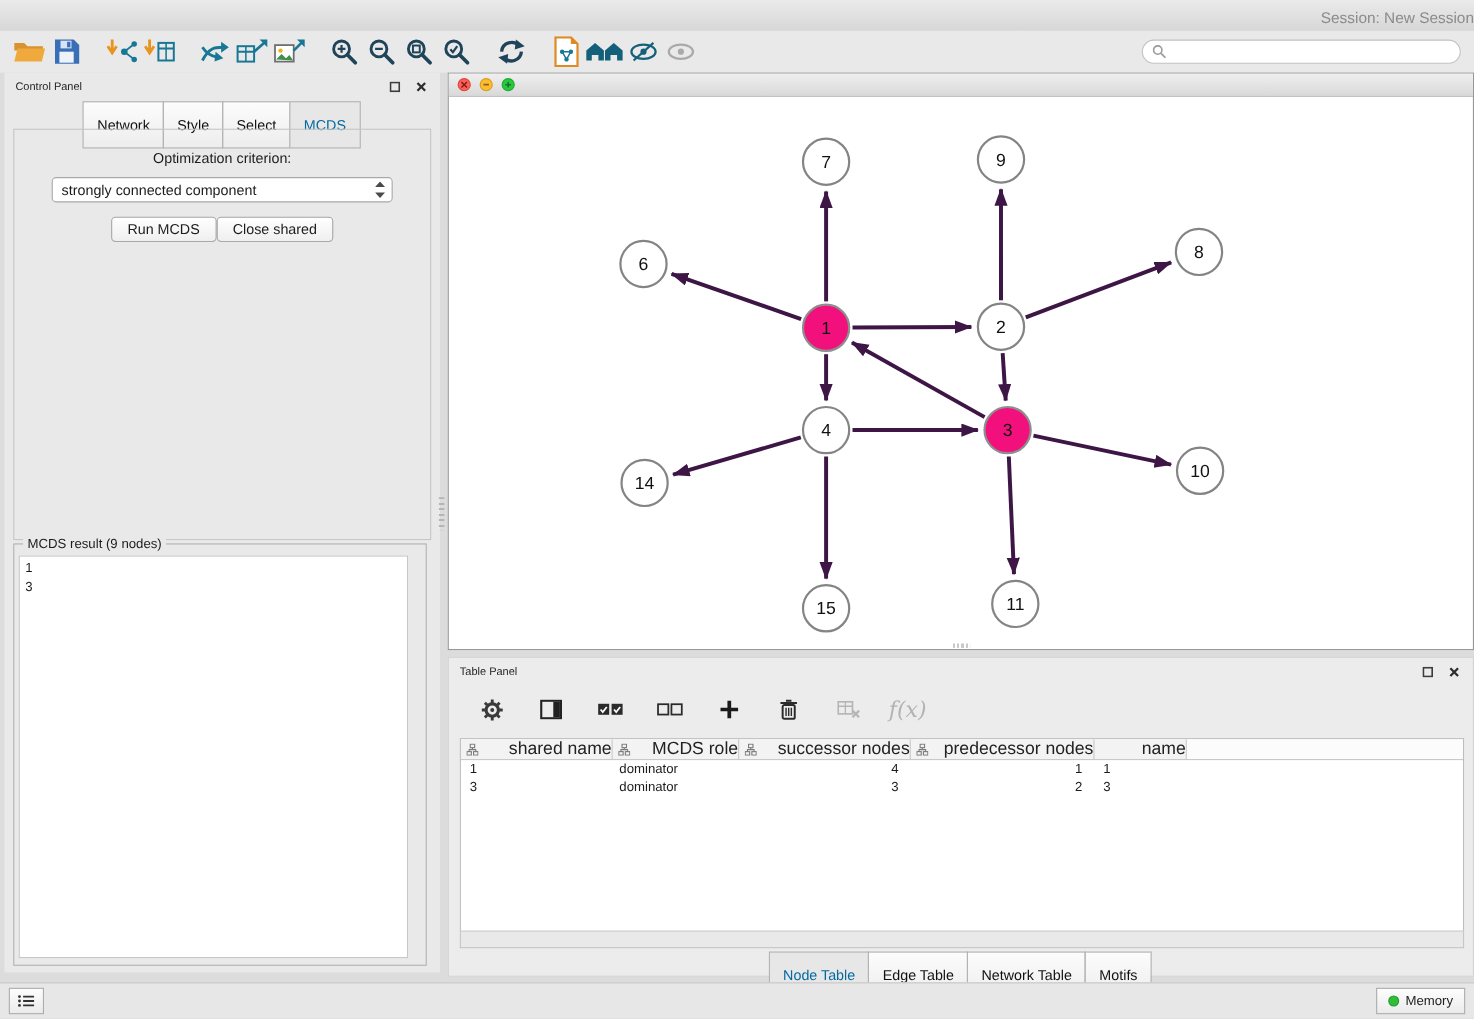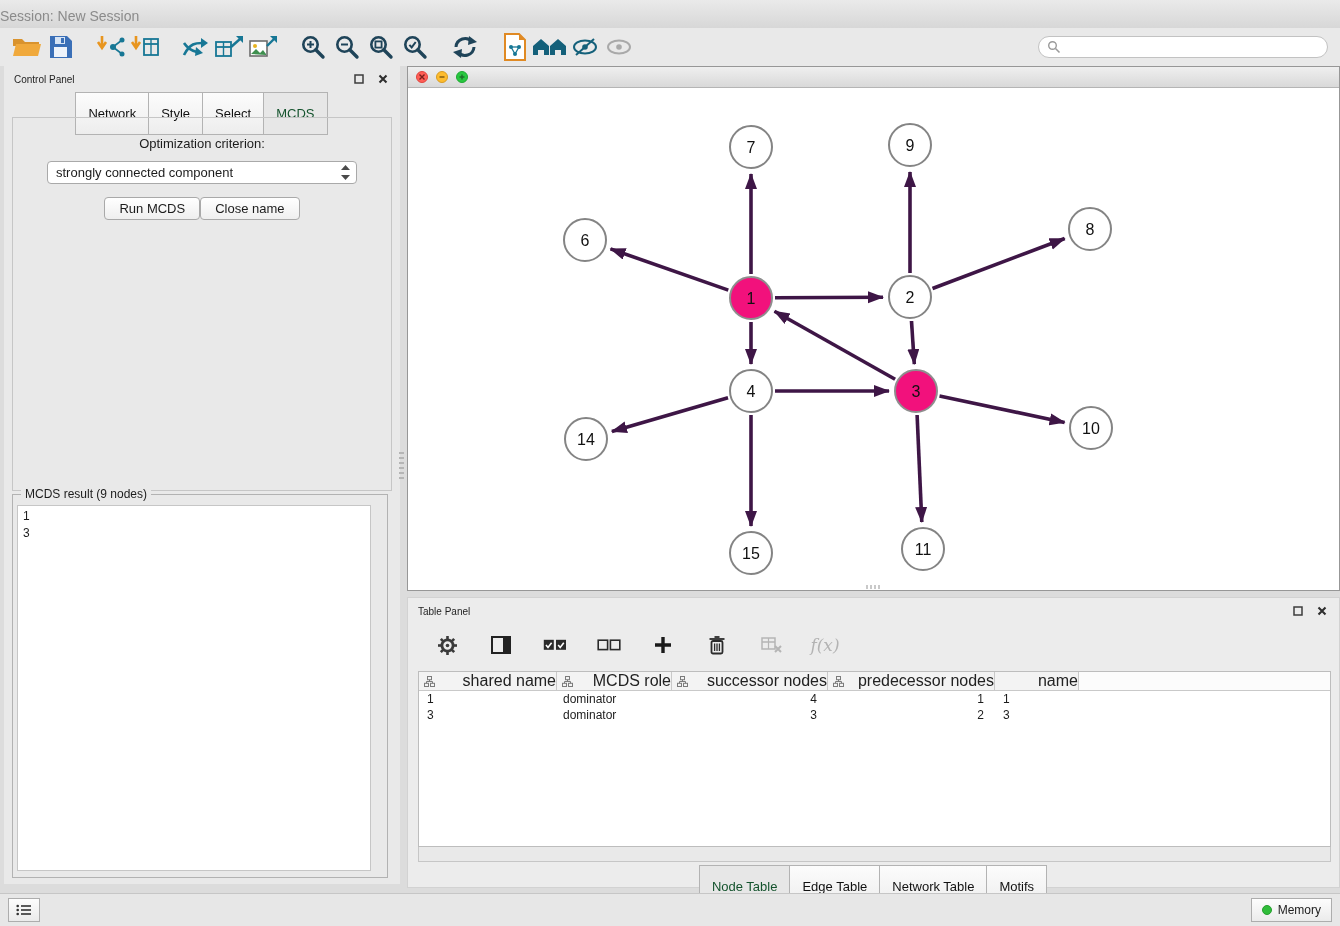--- a/index.html
+++ b/index.html
@@ -1,35 +1,35 @@
 <!DOCTYPE html>
 <html><head>
 <meta charset="utf-8">
 <style>
 *{margin:0;padding:0;box-sizing:border-box}
 html,body{width:1340px;height:926px}
 body{position:relative;overflow:hidden;background:#dcdcdc;font-family:"Liberation Sans",sans-serif;color:#1c1c1c}
 svg{display:block}
 
 
-.titlebar{position:absolute;left:0;top:0;width:1340px;height:32px;background:linear-gradient(#eaeaea,#d5d5d5);border-bottom:1px solid #bdbdbd;display:flex;align-items:center;justify-content:flex-start;font-size:14px;color:#8b8b8b}
+.titlebar{position:absolute;left:0;top:0;width:1340px;height:32px;background:linear-gradient(#eaeaea,#d5d5d5);border-bottom:1px solid #bdbdbd;display:flex;align-items:center;justify-content:flex-end;font-size:14px;color:#8b8b8b}
 
 
 .toolbar{position:absolute;left:0;top:28px;width:1340px;height:38px;background:#e9e9e9;display:flex;align-items:center;padding-left:10px}
 .tb{min-width:34px;height:34px;display:flex;align-items:center;justify-content:center}
 .gap{width:16px}
 .searchbox{margin-left:auto;margin-right:12px;width:290px;height:22px;border:1px solid #c2c2c2;border-radius:12px;background:#fff;display:flex;align-items:center;padding:0 8px;gap:5px}
 .searchbox input{border:none;outline:none;flex:1;font-size:12px;background:transparent;font-family:inherit}
 
 
 .panel-header{height:26px;display:flex;align-items:center;padding:0 10px;font-size:10px;color:#1f1f1f}
 .winbtns{margin-left:auto;display:flex;gap:10px;align-items:center}
 .winbtn{display:flex;align-items:center;justify-content:center;width:14px;height:14px}
 .tab{border:1px solid #b3b3b3;background:linear-gradient(#fcfcfc,#ededed);padding:13px 12px;font-size:13px;margin-left:-1px;color:#111;white-space:nowrap}
-.tab.active{color:#14532d;background:#e7e7e7}
+.tab.active{color:#0369a1;background:#e7e7e7}
 
 
 .control-panel{position:absolute;left:4px;top:66px;width:396px;height:818px;background:#e9e9e9}
 .tabs-row{display:flex;justify-content:center;position:relative}
 .cp-content{position:absolute;left:8px;top:51px;width:380px;height:374px;border:1px solid #c6c6c6}
 .opt-label{text-align:center;margin-top:18px;font-size:13px}
 .select{width:310px;height:23px;margin:10px auto 0;background:#fff;border:1px solid #a9a9a9;border-radius:4px;display:flex;align-items:center;padding:0 8px;font-size:13px;position:relative}
 .select svg{position:absolute;right:6px}
 .btn-row{display:flex;justify-content:center;gap:0;margin-top:13px}
 .btn{border:1px solid #a9a9a9;border-radius:4px;background:linear-gradient(#fff,#efefef);padding:3px 14px;font-size:13px}
@@ -42,21 +42,21 @@
 .net-window{position:absolute;left:407px;top:66px;width:933px;height:525px;background:#fff;border:1px solid #979797}
 .net-titlebar{height:21px;background:linear-gradient(#efefef,#d9d9d9);border-bottom:1px solid #b5b5b5;display:flex;align-items:center;position:relative}
 .traffic{display:flex;gap:8px;margin-left:8px;z-index:2}
 .tl{width:12px;height:12px;border-radius:50%;border:1px solid;display:flex;align-items:center;justify-content:center}
 .net-title{position:absolute;left:0;right:0;text-align:center;font-size:13px;color:#1d1d1d}
 .net-grip{position:absolute;bottom:1px;left:50%;transform:translateX(-50%);width:16px;height:4px;background:repeating-linear-gradient(90deg,#c9c9c9 0 2px,transparent 2px 4px)}
 
 
 .table-panel{position:absolute;left:407px;top:597px;width:933px;height:291px;background:#ececec;border:1px solid #d2d2d2}
 .tp-toolbar{position:absolute;left:0;top:26px;height:42px;display:flex;align-items:center;padding-left:22px;gap:20px}
-.fx{font-family:"DejaVu Serif",serif;font-style:italic;font-size:17px;color:#b3b3b3}
+.fx{font-family:"DejaVu Serif",serif;font-style:italic;font-size:20px;color:#b3b3b3}
 .tbl{position:absolute;left:10px;right:8px;top:73px;height:176px;background:#fff;border:1px solid #bdbdbd;overflow:hidden}
 .thead{display:flex;height:19px;border-bottom:1px solid #c9c9c9;background:#f3f3f3}
 .th{position:relative;display:flex;align-items:center;justify-content:flex-end;border-right:1px solid #c9c9c9;font-size:16px;color:#222}
 .th svg{position:absolute;left:5px}
 .th.filler{flex:1;border-right:none;background:#fcfcfc}
 .tr{display:flex;height:16px;align-items:center}
 .td{font-size:12px;height:16px;line-height:16px;overflow:hidden}
 .c0{width:138px;padding-left:8px}
 .c1{width:115px;padding-left:6px}
 .c2{width:156px;text-align:right;padding-right:11px}
@@ -249,21 +249,21 @@
     <div class="opt-label">Optimization criterion:</div>
     <div class="select">
       <span>strongly connected component</span>
       <svg width="9" height="15">
           <polygon points="4.5,0 9,5 0,5" fill="#4a4a4a"></polygon>
           <polygon points="0,10 9,10 4.5,15" fill="#4a4a4a"></polygon>
         </svg>
     </div>
     <div class="btn-row">
       <div class="btn">Run MCDS</div>
-      <div class="btn">Close name</div>
+      <div class="btn">Close shared</div>
     </div>
   </div>
   <div class="result-group">
     <div class="result-legend">MCDS result (9 nodes)</div>
     <div class="result-box">
       <div>1</div>
       <div>3</div>
     </div>
   </div>
 </div>

